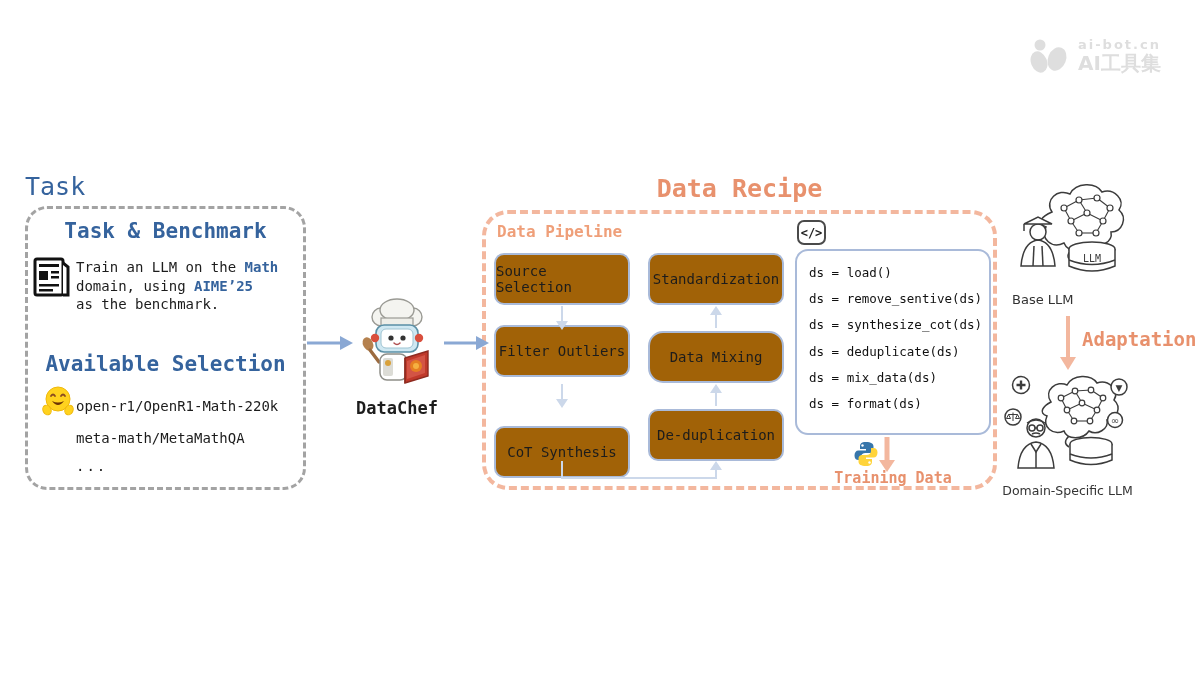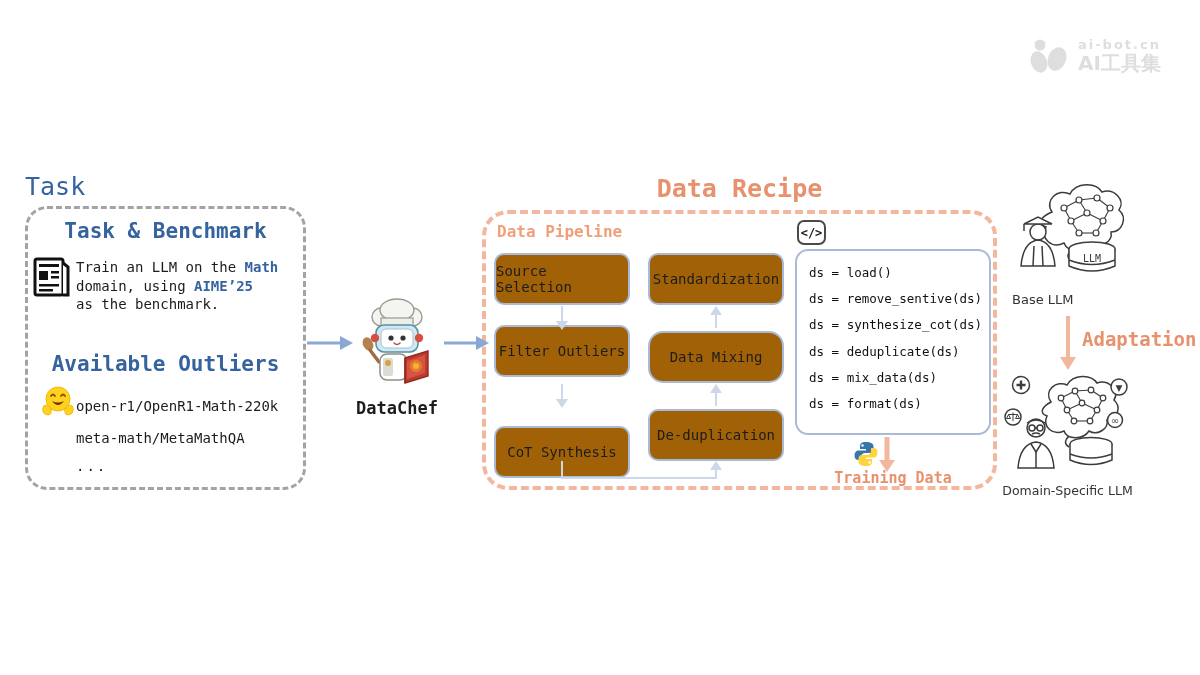--- a/index.html
+++ b/index.html
@@ -106,21 +106,21 @@
   <rect x="20" y="17" width="8" height="2.5" fill="#111"></rect>
   <rect x="20" y="22" width="8" height="2.5" fill="#111"></rect>
   <rect x="8" y="30" width="20" height="2.5" fill="#111"></rect>
   <rect x="8" y="35" width="14" height="2.5" fill="#111"></rect>
 </svg>
 
 <div class="abs task-desc"><span>Train an LLM on the </span><span class="blue-bold">Math</span><br>
 <span>domain, using </span><span class="blue-bold">AIME’25</span><br>
 <span>as the benchmark.</span></div>
 
-<div class="abs datasets-heading">Available Outliers</div>
+<div class="abs datasets-heading">Available Selection</div>
 
 <svg class="abs" style="left:42px; top:385px;" width="32" height="32" viewBox="0 0 32 32">
   <circle cx="16" cy="14" r="12" fill="#ffd21e" stroke="#f0b90b" stroke-width="1"></circle>
   <path d="M9,11 q2,-3 4,0" fill="none" stroke="#8a4b20" stroke-width="1.8" stroke-linecap="round"></path>
   <path d="M19,11 q2,-3 4,0" fill="none" stroke="#8a4b20" stroke-width="1.8" stroke-linecap="round"></path>
   <path d="M10,16 q6,8 12,0 q-6,3 -12,0 z" fill="#6b3305"></path>
   <ellipse cx="5" cy="25" rx="4" ry="5" fill="#ffd21e" stroke="#f0b90b" stroke-width="1" transform="rotate(-25 5 25)"></ellipse>
   <ellipse cx="27" cy="25" rx="4" ry="5" fill="#ffd21e" stroke="#f0b90b" stroke-width="1" transform="rotate(25 27 25)"></ellipse>
 </svg>
 

